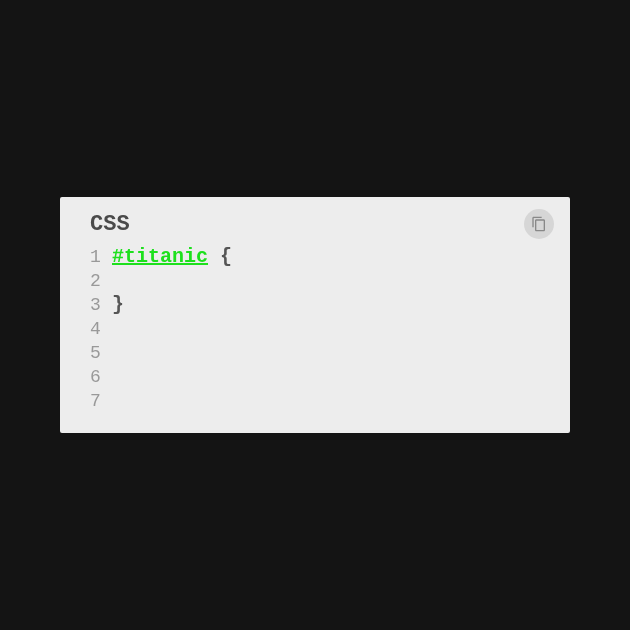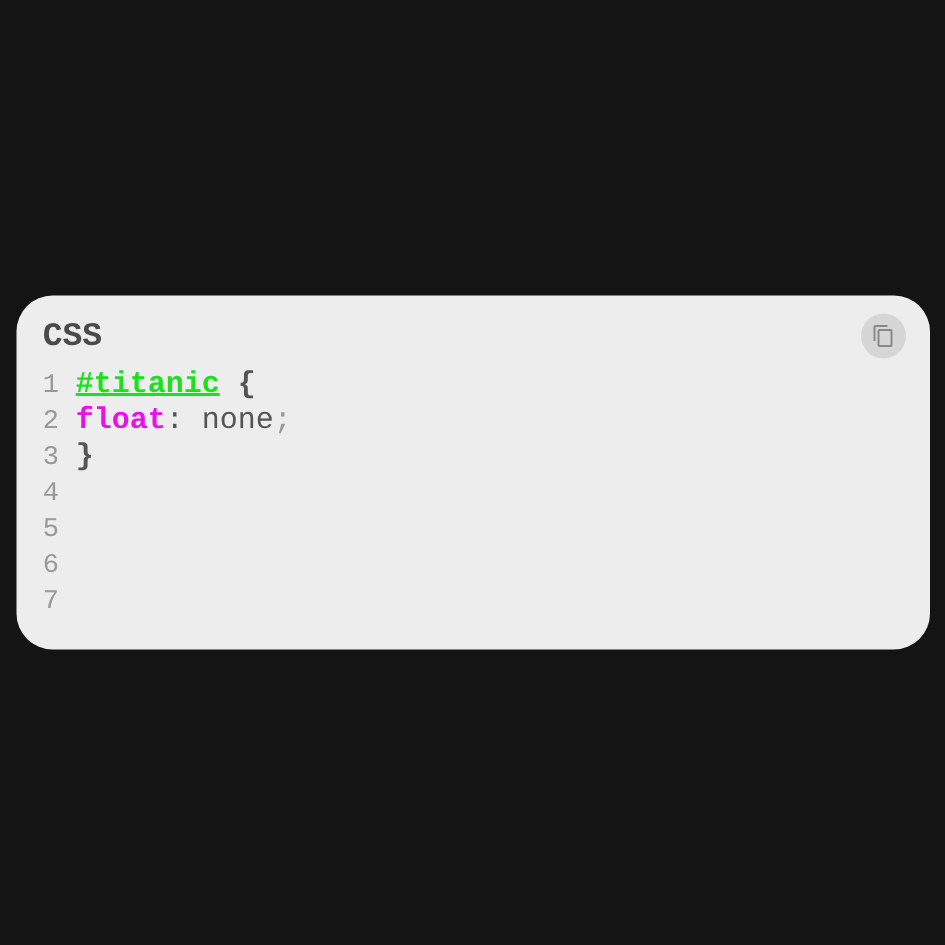--- a/index.html
+++ b/index.html
@@ -10,24 +10,24 @@
     body {
       width: 630px;
       height: 630px;
       background: #141414;
       display: flex;
       align-items: center;
       justify-content: center;
       font-family: 'Courier New', Courier, monospace;
     }
     .code-card {
-      width: 609px;
+      width: 510px;
       background: #ededed;
-      border-radius: 24px;
-      padding: 12px 0 20px 0;
+      border-radius: 2px;
+      padding: 12px 0 20px 12px;
       position: relative;
     }
     .header {
       display: flex;
       align-items: center;
       justify-content: space-between;
       padding: 0 16px 6px 18px;
     }
     .lang-label {
       font-weight: bold;
@@ -105,21 +105,20 @@
       </svg>
     </div>
   </div>
   <div class="code-area" id="code-area">
       <div class="code-line">
         <span class="line-num">1</span>
         <span class="code-content"><span class="tok-selector">#titanic</span><span> </span><span class="tok-brace">{</span></span>
       </div>
       <div class="code-line">
         <span class="line-num">2</span>
-        <span class="code-content"><span class="tok-property">float</span><span class="tok-colon">:</span><span> </span><span class="tok-value">none</span><span class="tok-semi">;</span></span>
       </div>
       <div class="code-line">
         <span class="line-num">3</span>
         <span class="code-content"><span class="tok-brace">}</span></span>
       </div>
       <div class="code-line">
         <span class="line-num">4</span>
         <span class="code-content"></span>
       </div>
       <div class="code-line">

